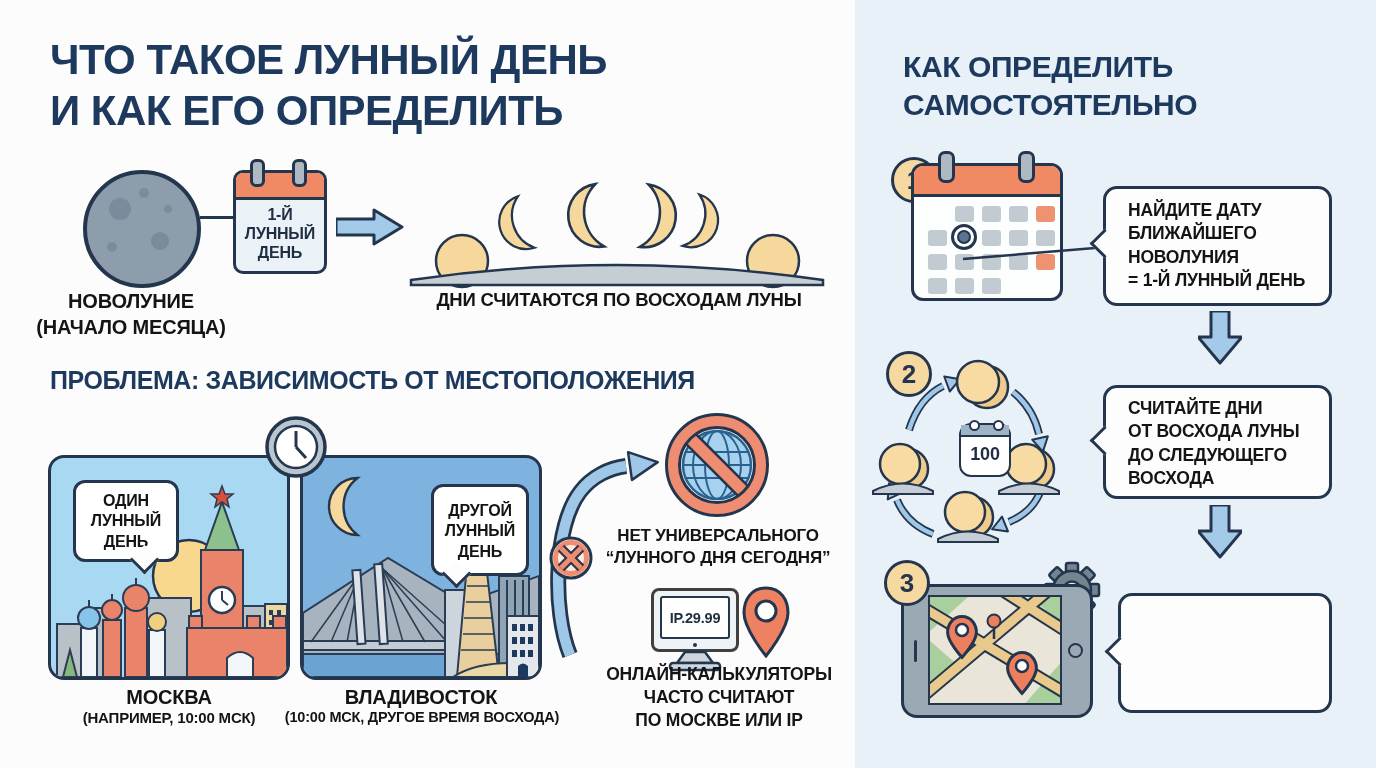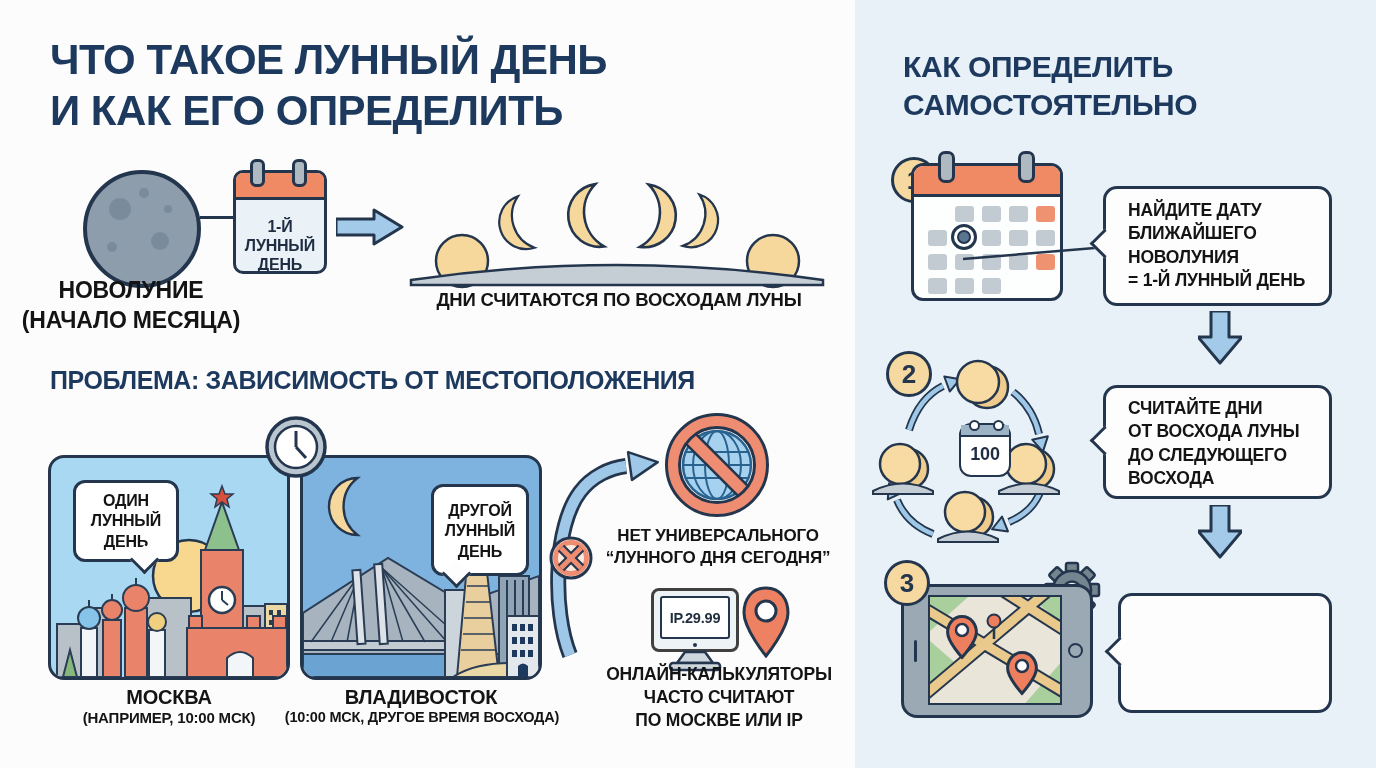--- a/index.html
+++ b/index.html
@@ -35,21 +35,21 @@
     <circle cx="80" cy="74" r="9" fill="#7a8b9b"></circle>
     <circle cx="32" cy="80" r="5" fill="#7a8b9b"></circle>
     <circle cx="64" cy="26" r="5" fill="#7a8b9b"></circle>
     <circle cx="88" cy="42" r="4" fill="#7a8b9b"></circle>
   </svg>
 </div>
 <div class="abs" style="left:200px;top:216px;width:36px;height:3px;background:#24364d"></div>
 
 <div class="abs" style="left:233px;top:170px;width:94px;height:104px;border:3px solid #24364d;border-radius:10px;background:#eaf2f8;box-sizing:border-box;overflow:hidden">
   <div style="height:24px;background:#ef8a64;border-bottom:3px solid #24364d"></div>
-  <div class="t ctr" style="position:static;padding-top:17px;font-size:16px;line-height:1.2;color:#1f2d42">1-Й
+  <div class="t ctr" style="position:static;padding-top:5px;font-size:16px;line-height:1.2;color:#1f2d42">1-Й
 ЛУННЫЙ
 ДЕНЬ</div>
 </div>
 <div class="abs" style="left:250px;top:159px;width:9px;height:22px;background:#aeb9c2;border:3px solid #24364d;border-radius:6px"></div>
 <div class="abs" style="left:292px;top:159px;width:9px;height:22px;background:#aeb9c2;border:3px solid #24364d;border-radius:6px"></div>
 
 <div class="abs" style="left:336px;top:208px;width:70px;height:38px">
   <svg width="70" height="38">
     <polygon points="0,11 38,11 38,2 66,19 38,36 38,27 0,27" fill="#a3cbe9" stroke="#24364d" stroke-width="3" stroke-linejoin="round"></polygon>
   </svg>
@@ -62,21 +62,21 @@
     <g fill="#f7d89c" stroke="#24364d" stroke-width="2.5">
       <path transform="translate(95,28) rotate(-18,30,30) scale(0.9)" d="M30,0 A30,30 0 0,0 30,60 A38,38 0 0,1 30,0 Z"></path>
       <path transform="translate(163,18) rotate(-8,30,30) scale(1.05)" d="M30,0 A30,30 0 0,0 30,60 A38,38 0 0,1 30,0 Z"></path>
       <path transform="translate(208,18) rotate(8,30,30) scale(1.05)" d="M30,0 A30,30 0 0,1 30,60 A38,38 0 0,0 30,0 Z"></path>
       <path transform="translate(258,28) rotate(18,30,30) scale(0.9)" d="M30,0 A30,30 0 0,1 30,60 A38,38 0 0,0 30,0 Z"></path>
     </g>
     <path d="M6,114 Q212,84 418,114 L418,119 L6,119 Z" fill="#c6ced5" stroke="#24364d" stroke-width="2.5"></path>
   </svg>
 </div>
 
-<div class="t ctr" style="left:18px;top:276px;width:226px;font-size:23px;line-height:1.3">НОВОЛУНИЕ
+<div class="t ctr" style="left:18px;top:288px;width:226px;font-size:20px;line-height:1.3">НОВОЛУНИЕ
 (НАЧАЛО МЕСЯЦА)</div>
 <div class="t ctr" style="left:408px;top:289px;width:422px;font-size:18.5px">ДНИ СЧИТАЮТСЯ ПО ВОСХОДАМ ЛУНЫ</div>
 
 <div class="t navy" style="left:50px;top:366px;font-size:25px;letter-spacing:-0.4px">ПРОБЛЕМА: ЗАВИСИМОСТЬ ОТ МЕСТОПОЛОЖЕНИЯ</div>
 
 <div class="panel" style="left:48px;top:455px;width:242px;height:225px;background:#a9d9f2">
   <svg width="236" height="219" style="position:absolute;left:0;top:0">
     <circle cx="138" cy="118" r="36" fill="#f7d88e" stroke="#24364d" stroke-width="2.5"></circle>
     <g stroke="#2a3d55" stroke-width="2">
       <rect x="6" y="166" width="36" height="53" fill="#b9c1c8"></rect>

